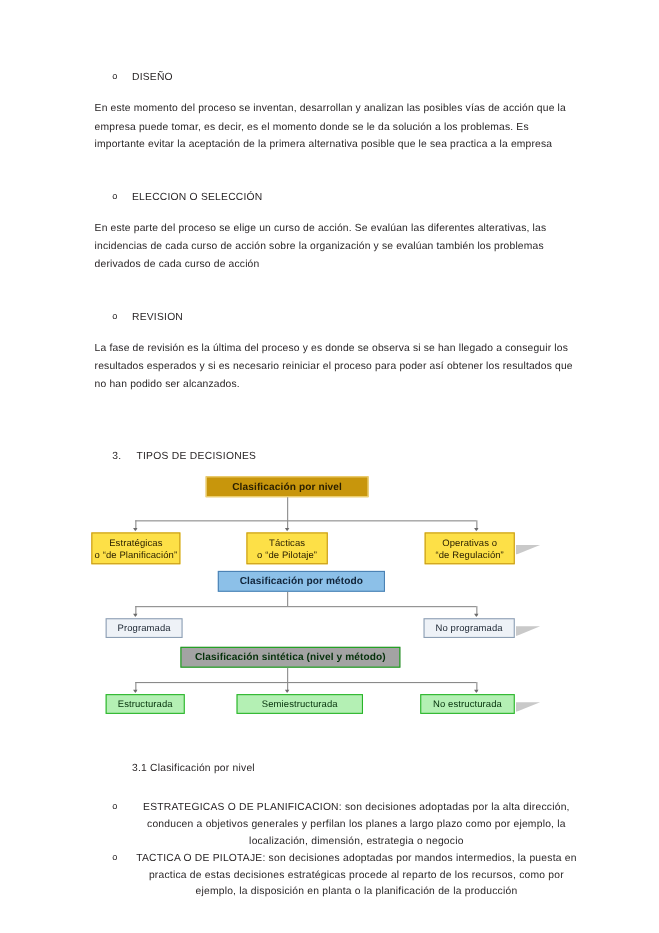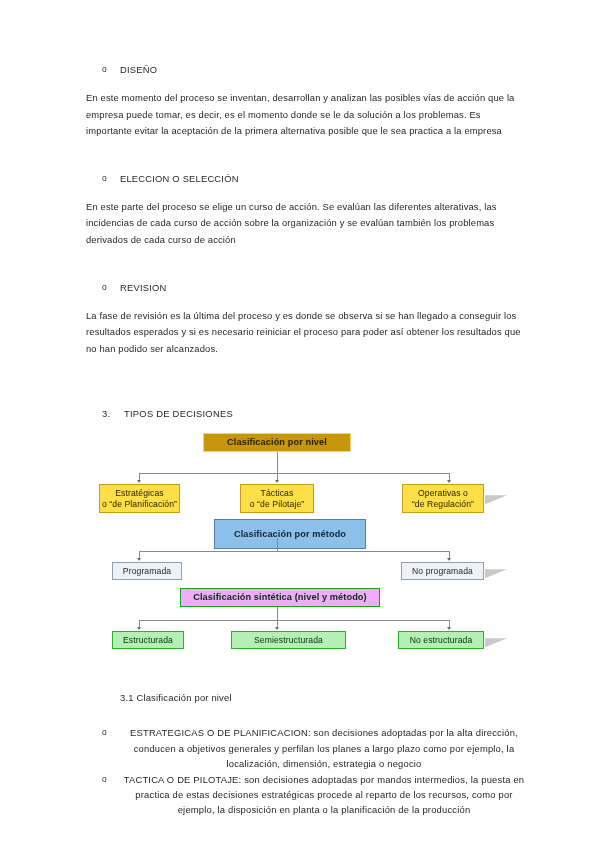--- a/index.html
+++ b/index.html
@@ -78,21 +78,21 @@
     margin-top: 27px;
   }
 
   .list-block .bullet-line { margin-bottom: 0; }
   .list-block .bullet-text { line-height: 15.4px; text-align: center; }
 
   
   .diagram {
     position: relative;
     width: 400px;
-    margin-left: 24px;
+    margin-left: 8px;
     height: 218px;
     font-size: 0;
   }
   .node {
     position: absolute;
     box-sizing: border-box;
     display: flex;
     flex-direction: column;
     align-items: center;
     justify-content: center;
@@ -123,21 +123,21 @@
     color: #10243a;
     font-weight: bold;
     font-size: 9.2px;
   }
   .node-gray {
     background: #eef2f7;
     border: 1px solid #8d9fb4;
     color: #1a2430;
   }
   .node-root-green {
-    background: #f0abfc;
+    background: #a3a3a3;
     border: 1px solid #18a018;
     color: #04300a;
     font-weight: bold;
     font-size: 9.2px;
     text-align: right;
   }
   .node-green {
     background: #b4f0b4;
     border: 1px solid #28b428;
     color: #04300a;
@@ -229,21 +229,21 @@
       </div>
       <div class="node node-gold" style="left:292px; top:51px; width:82px; height:29px;">
         <span>Operativas o</span>
         <span class="l2">“de Regulación”</span>
       </div>
       <div class="node node-gold" style="left:130px; top:51px; width:74px; height:29px;">
         <span>Tácticas</span>
         <span class="l2">o “de Pilotaje”</span>
       </div>
 
-      <div class="node node-root-blue" style="left:104px; top:86px; width:152px; height:30px;">
+      <div class="node node-root-blue" style="left:104px; top:86px; width:152px; height:19px;">
         <span>Clasificación por método</span>
       </div>
 
       <div class="conn conn-v" style="left:167px; top:105px; height:13px;"></div>
       <div class="conn conn-h" style="left:29px; top:118px; width:310px;"></div>
       <div class="conn conn-v" style="left:29px; top:118px; height:9px;"></div>
       <div class="conn conn-v" style="left:339px; top:118px; height:9px;"></div>
       <div class="arrow" style="left:27px; top:125px;"></div>
       <div class="arrow" style="left:337px; top:125px;"></div>
 

